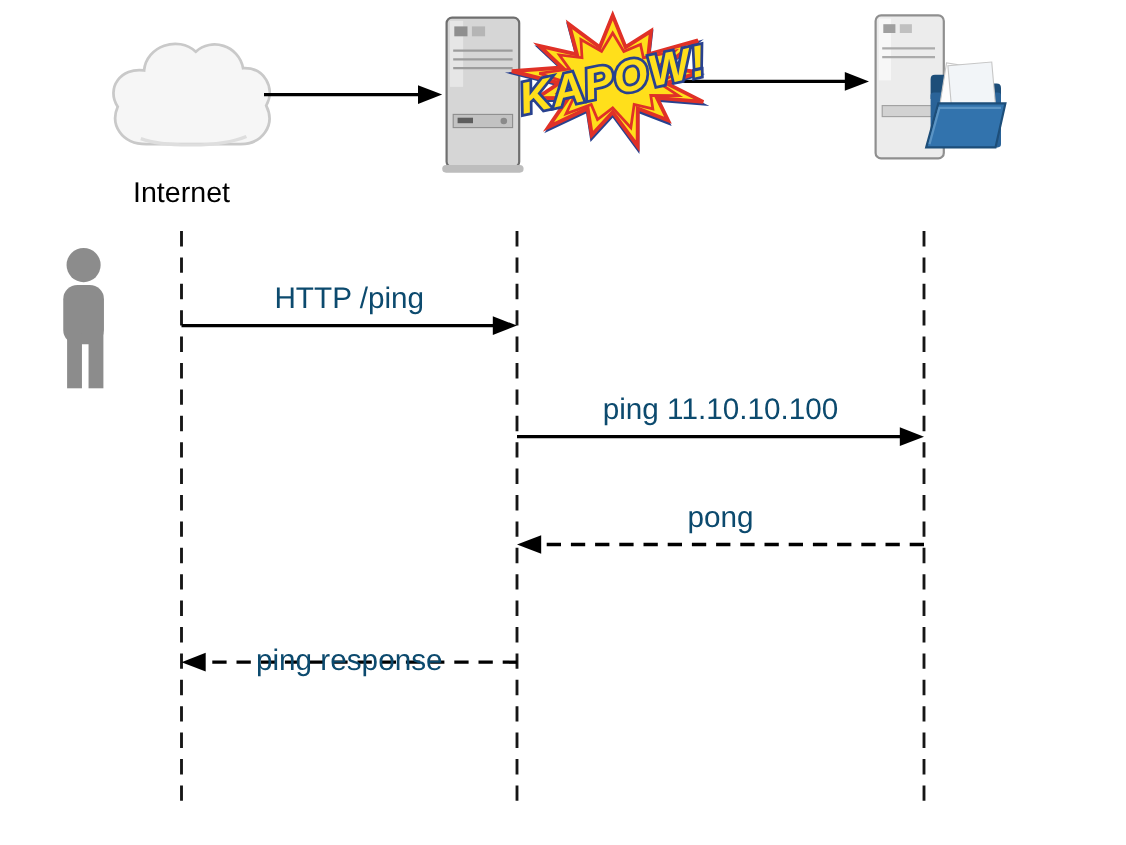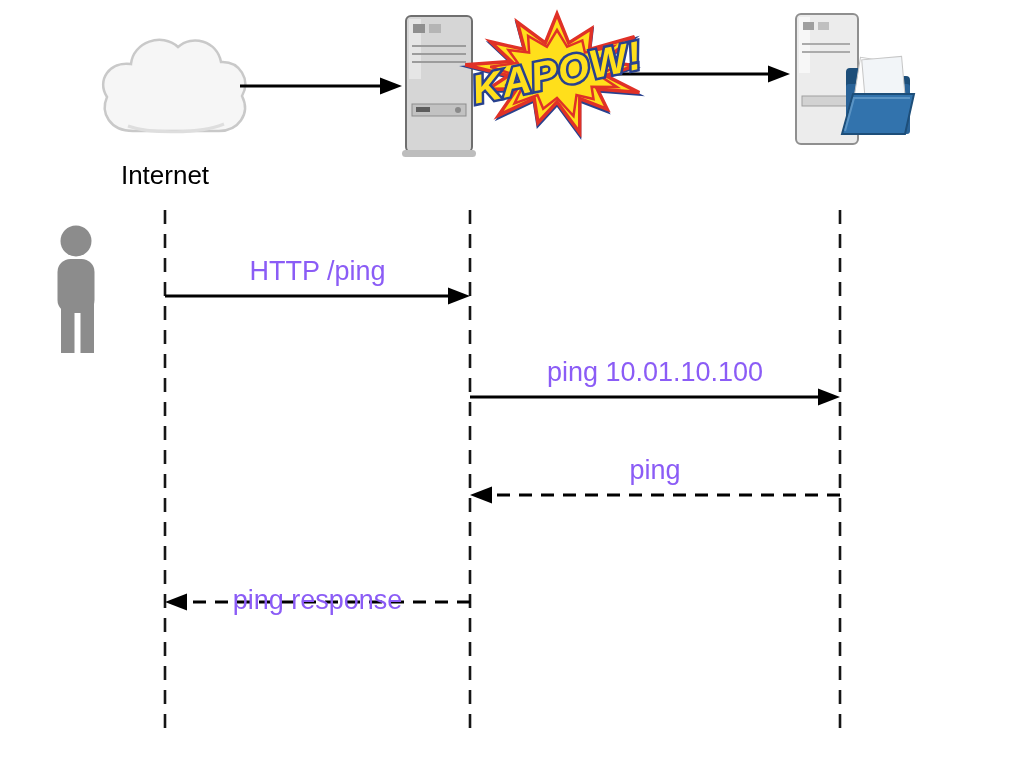--- a/index.html
+++ b/index.html
@@ -7,21 +7,21 @@
     position:relative;width:1024px;height:768px;background:#ffffff;
     font-family:"Liberation Sans",sans-serif;overflow:hidden;
   }
   .stage svg{position:absolute;left:0;top:0;}
   .actor-label{
     position:absolute;top:160px;transform:translateX(-50%);
     font-size:26px;color:#000;white-space:nowrap;
   }
   .msg-label{
     position:absolute;transform:translateX(-50%);
-    font-size:27px;color:#8b5cf6;white-space:nowrap;
+    font-size:27px;color:#0c4a6e;white-space:nowrap;
   }
   .lifeline{stroke:#161616;stroke-width:2.6;stroke-dasharray:14 10;fill:none;}
   .msg-line{stroke:#000;stroke-width:3;fill:none;}
   .msg-line.dashed{stroke-dasharray:13 9;}
   .arrow-head{fill:#000;stroke:none;}
   .burst-halo{fill:var(--burst-text-outline,#2d5fa8);}
   .burst-star{fill:var(--burst-fill,#ffdf1b);stroke:var(--burst-outline,#e03127);stroke-width:3.5;stroke-linejoin:miter;}
   .burst-zigzag{fill:none;stroke:var(--burst-outline,#e03127);stroke-width:2.5;}
   .burst-text{
     font-family:"Liberation Sans",sans-serif;font-weight:bold;font-style:italic;
@@ -112,17 +112,17 @@
         <polygon points="557.0,14.0 568.7,42.9 591.8,28.3 589.5,49.5 634.5,36.7 602.8,61.4 635.6,65.7 605.6,75.6 639.3,92.6 597.3,89.0 607.2,109.3 579.8,98.6 579.7,132.8 557.0,102.0 538.0,122.7 534.2,98.6 498.6,115.4 516.7,89.0 487.9,89.3 508.4,75.6 465.3,64.7 511.2,61.4 490.4,41.7 524.5,49.5 517.3,22.2 545.3,42.9" class="burst-star"></polygon>
         <polygon points="557.0,30.0 567.1,46.8 582.3,40.4 584.9,52.5 613.4,46.5 596.3,62.8 614.2,67.4 598.7,75.1 616.8,86.9 591.6,86.8 593.5,99.0 576.5,95.0 573.5,116.0 557.0,98.0 543.2,108.7 537.5,95.0 514.6,103.4 522.4,86.8 506.7,84.5 515.3,75.1 490.3,66.7 517.7,62.8 508.5,50.0 529.1,52.5 528.1,35.9 546.9,46.8" class="burst-zigzag"></polygon>
         <text class="burst-text" x="557" y="86" transform="rotate(-12 557 72)">KAPOW!</text>
     </g>
   </svg>
 
   <div class="actor-label" style="left:165px">Internet</div>
 
   <div id="labels">
       <div class="msg-label" style="left: 317.5px; top: 256px;">HTTP /ping</div>
-      <div class="msg-label" style="left: 655px; top: 357px;">ping 10.01.10.100</div>
-      <div class="msg-label" style="left: 655px; top: 455px;">ping</div>
+      <div class="msg-label" style="left: 655px; top: 357px;">ping 11.10.10.100</div>
+      <div class="msg-label" style="left: 655px; top: 455px;">pong</div>
       <div class="msg-label" style="left: 317.5px; top: 562px; margin-top: 23px;">ping response</div>
     </div>
 </div>
 
 </body></html>

